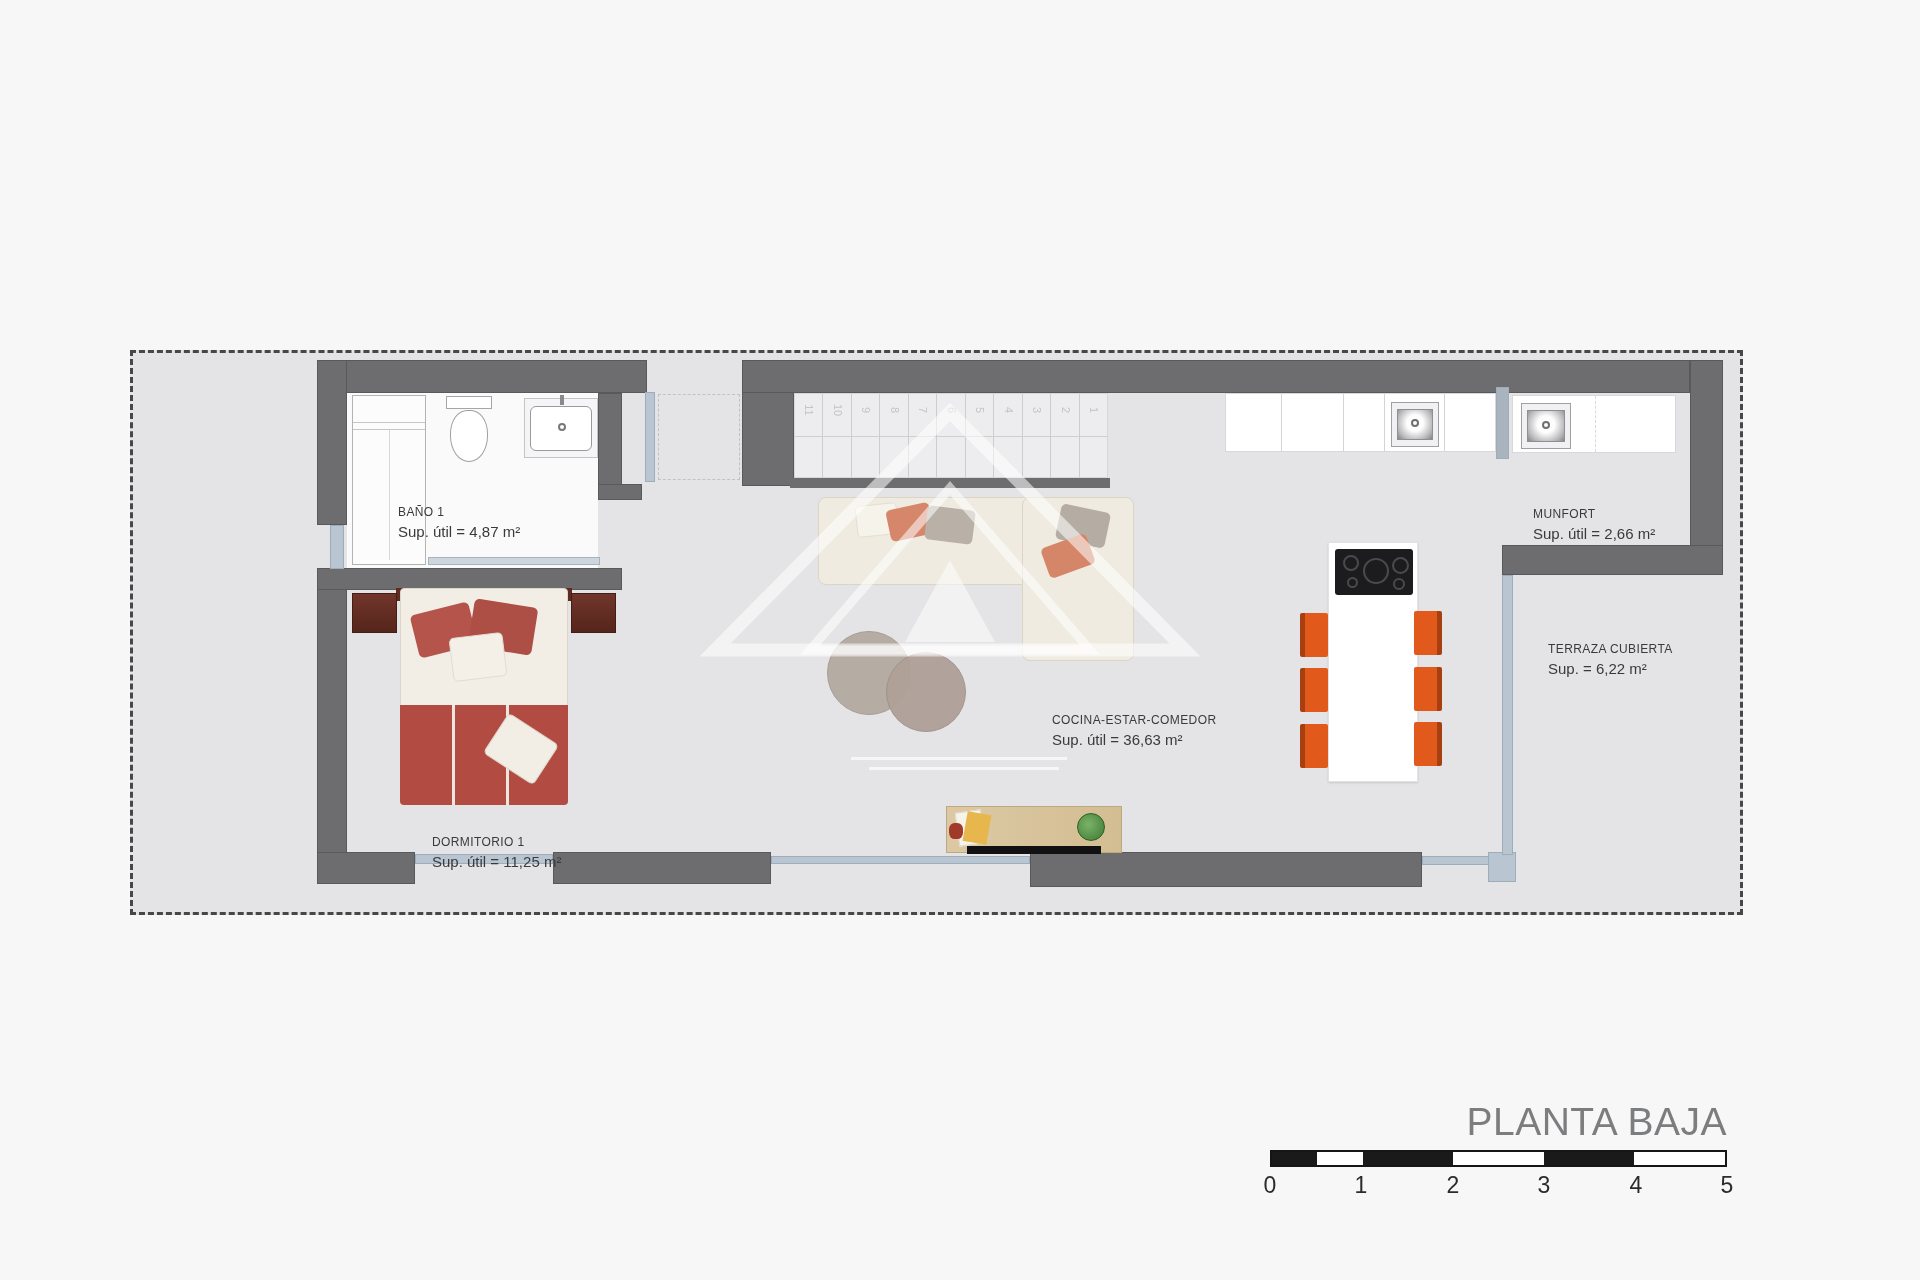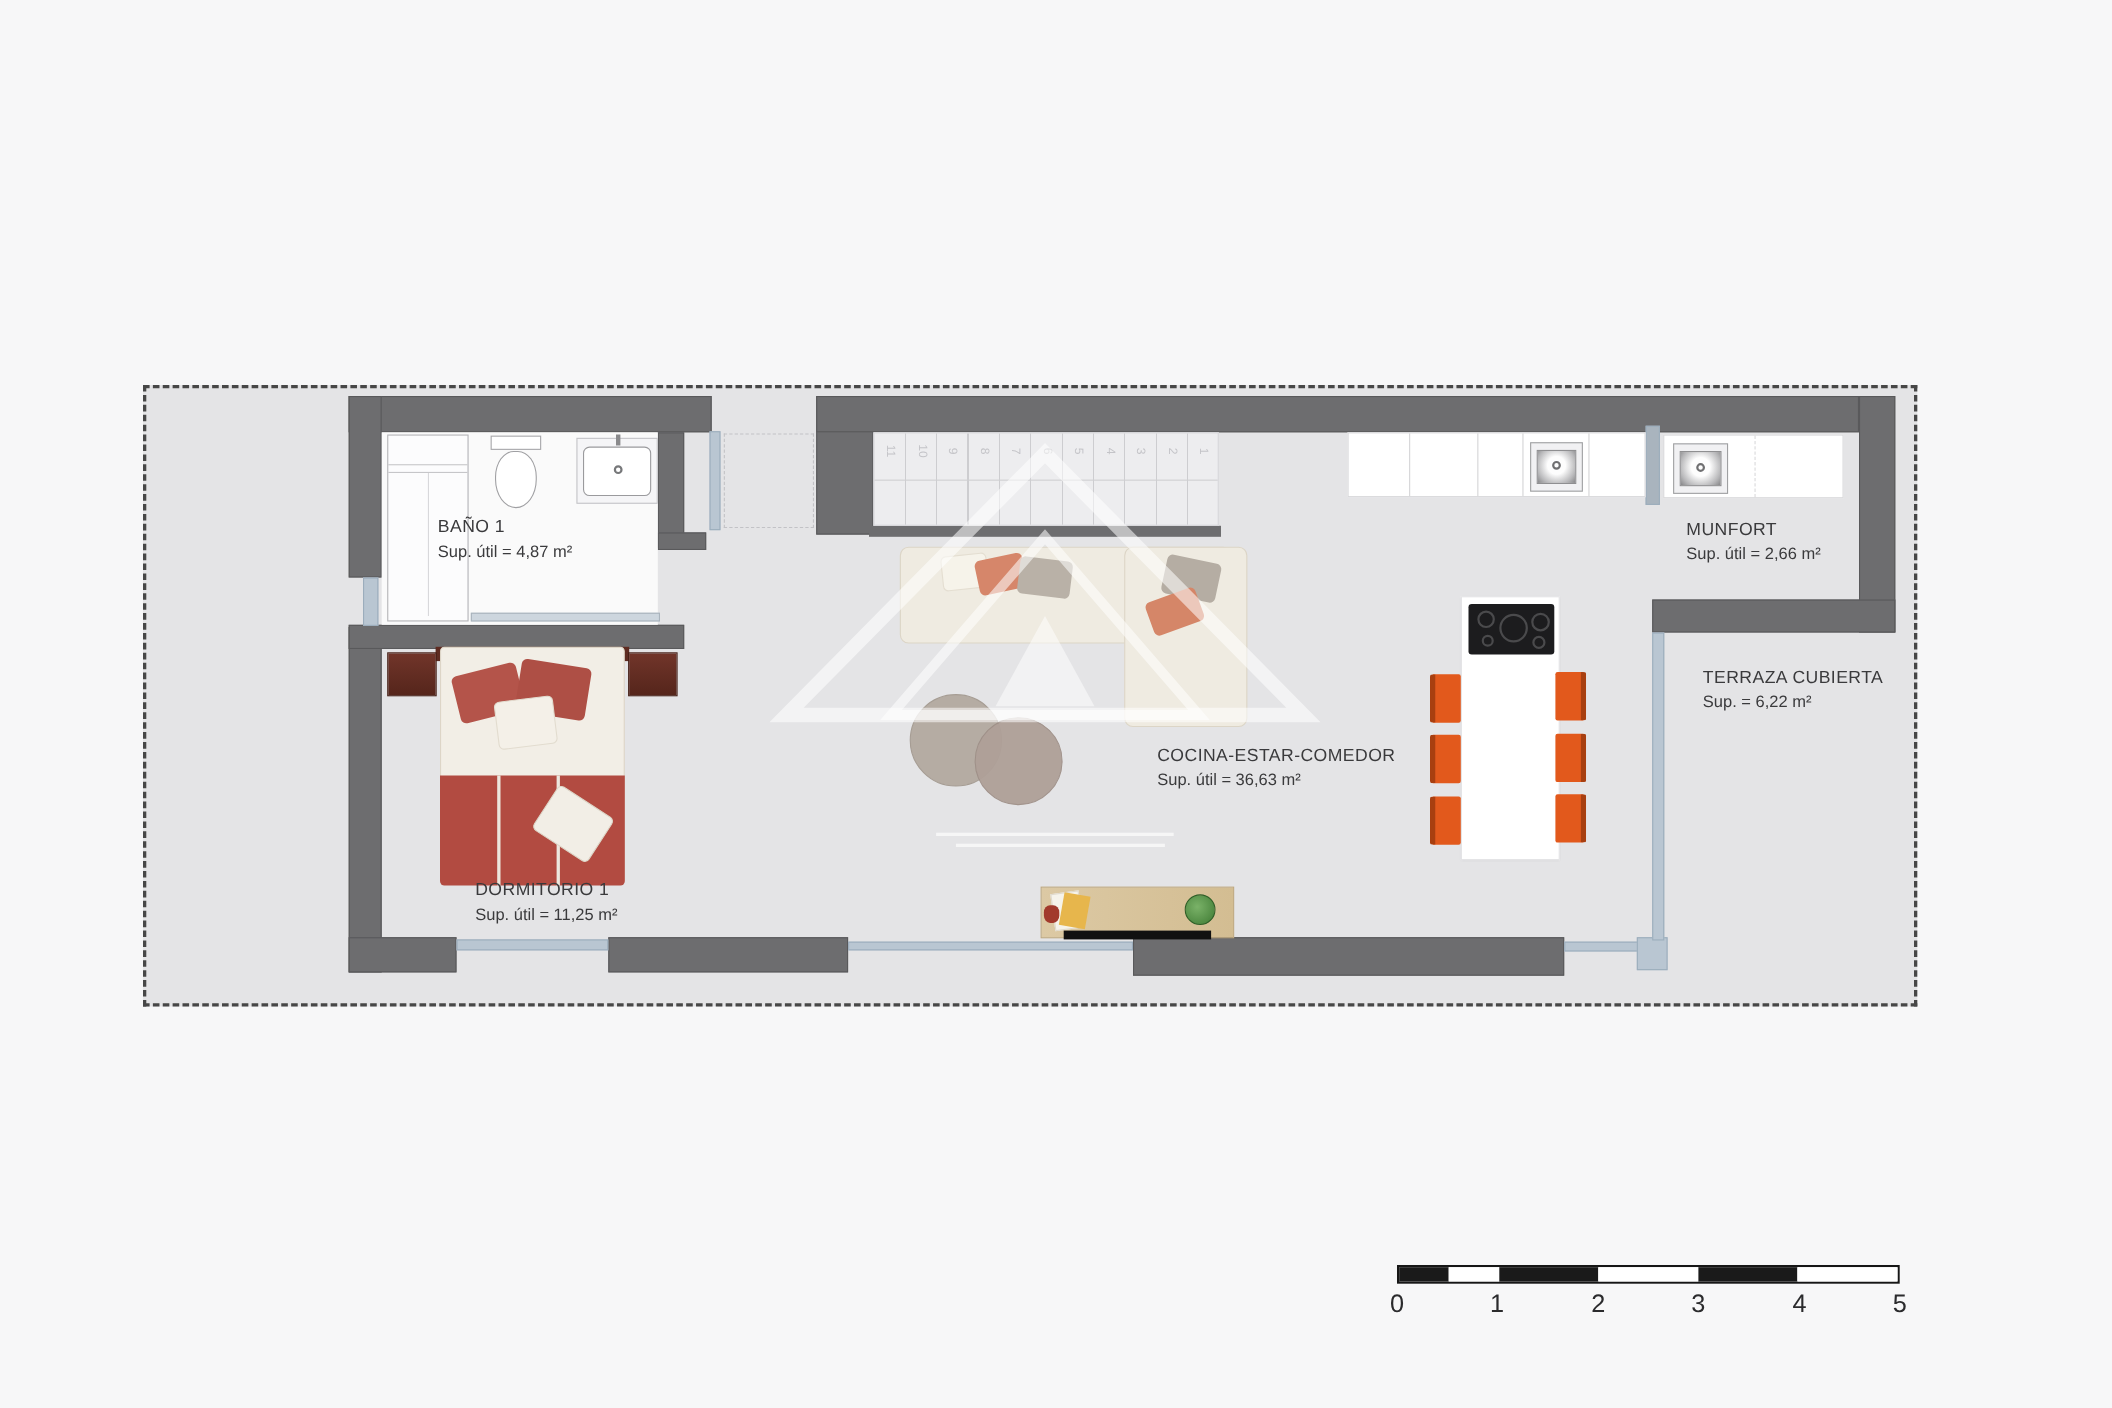--- a/index.html
+++ b/index.html
@@ -14,21 +14,21 @@
   .abs { position:absolute; }
   .plot {
     border: 3px dashed #474747;
     background: #e4e4e6;
   }
   .wall { background:#6d6d6f; border:1px solid #59595b; }
   .thinwall { background:#6d6d6f; }
   .win { background:#b9c6d2; border:1px solid #9cadbc; }
   .floor-white { background:#fafafa; }
   .room-label { color:#3a3a3c; line-height:1.45; white-space:nowrap; }
-  .room-name { font-size:16px; letter-spacing:.4px; font-weight:500; display:block; }
+  .room-name { font-size:12px; letter-spacing:.4px; font-weight:500; display:block;margin-top:36px; }
   .room-area { font-size:15px; display:block; }
   .stairs {
     background:#ededef;
     background-image: repeating-linear-gradient(90deg, transparent 0px, transparent 27.5px, #cdcdd0 27.5px, #cdcdd0 28.5px);
     border:1px solid #d6d6d9;
   }
   .stair-num {
     position:absolute; top:10px; width:28px; text-align:center;
     transform: rotate(90deg); color:#c4c4c8; font-size:11px;
   }
@@ -207,20 +207,21 @@
   </div>
 
   <svg class="abs" style="left:698px;top:402px;" width="520" height="260" viewBox="0 0 520 260">
     <polygon points="252,10 17,248 487,248" fill="none" stroke="rgba(255,255,255,0.55)" stroke-width="13"></polygon>
     <polygon points="252,86 112,248 392,248" fill="none" stroke="rgba(255,255,255,0.55)" stroke-width="9"></polygon>
     <polygon points="252,158 207,240 297,240" fill="rgba(255,255,255,0.5)"></polygon>
   </svg>
   <div class="abs" style="left:851px;top:757px;width:216px;height:3px;background:rgba(255,255,255,.65);"></div>
   <div class="abs" style="left:869px;top:767px;width:190px;height:3px;background:rgba(255,255,255,.65);"></div>
 
+  <div class="abs" style="left:1200px;top:1100px;width:527px;text-align:right;font-size:39px;color:#7c7d7f;letter-spacing:.5px;">PLANTA BAJA</div>
 
   <div class="abs" style="left:1270px;top:1150px;width:457px;height:60px;">
     <div style="display:flex;width:457px;height:17px;border:2px solid #161616;background:#fff;">
       <div class="scale-seg" style="width:10%;background:#1a1a1a;"></div>
       <div class="scale-seg" style="width:10%;background:#fff;"></div>
       <div class="scale-seg" style="width:20%;background:#1a1a1a;"></div>
       <div class="scale-seg" style="width:20%;background:#fff;"></div>
       <div class="scale-seg" style="width:20%;background:#1a1a1a;"></div>
       <div class="scale-seg" style="width:20%;background:#fff;"></div>
     </div>

